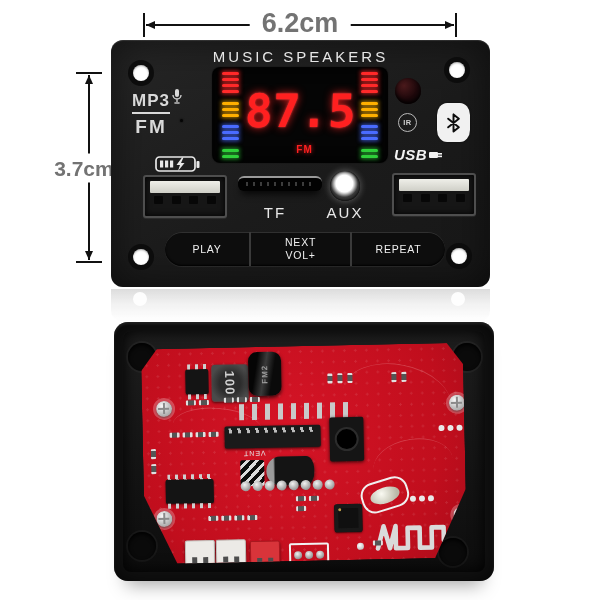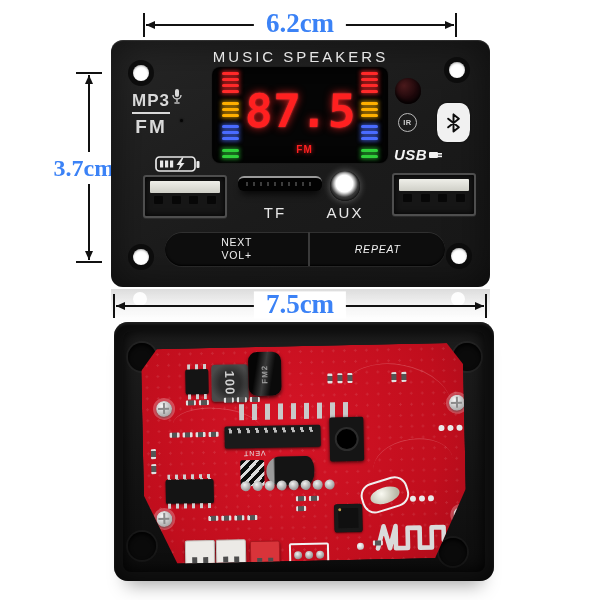--- a/index.html
+++ b/index.html
@@ -1,20 +1,20 @@
 <!DOCTYPE html>
 <html><head>
 <meta charset="utf-8">
 <style>
   html,body{margin:0;padding:0;background:#fff;}
   .stage{position:relative;width:600px;height:600px;background:#fff;overflow:hidden;
          font-family:"Liberation Sans",sans-serif;}
 
   
-  .dim{position:absolute;color:#3b82f6;font-family:Liberation Serif, serif;}
+  .dim{position:absolute;color:#737373;}
   .tickv{position:absolute;width:2px;background:#111;top:0;bottom:0;}
   .tickh{position:absolute;height:2px;background:#111;left:0;right:0;}
   .hline{position:absolute;height:2px;background:#111;}
   .vline{position:absolute;width:2px;background:#111;}
   .ah{position:absolute;width:0;height:0;border-style:solid;}
   .ah.left {border-width:4px 9px 4px 0;border-color:transparent #111 transparent transparent;}
   .ah.right{border-width:4px 0 4px 9px;border-color:transparent transparent transparent #111;}
   .ah.up   {border-width:0 4px 9px 4px;border-color:transparent transparent #111 transparent;}
   .ah.down {border-width:9px 4px 0 4px;border-color:#111 transparent transparent transparent;}
   .dimlabel{position:absolute;font-weight:bold;background:#fff;white-space:nowrap;line-height:1;}
@@ -176,36 +176,28 @@
     <div class="ah right" style="right:3px;top:8px;"></div>
     <div class="dimlabel" style="left:50%;top:50%;transform:translate(-50%,-54%);font-size:27px;padding:0 12px;">6.2cm</div>
   </div>
 
   <div class="dim" style="left:76px;top:72px;width:26px;height:191px;">
     <div class="tickh" style="top:0;"></div>
     <div class="tickh" style="bottom:0;"></div>
     <div class="vline" style="left:12px;top:3px;bottom:3px;"></div>
     <div class="ah up" style="left:9px;top:3px;"></div>
     <div class="ah down" style="left:9px;bottom:3px;"></div>
-    <div class="dimlabel" style="left:50%;top:50%;transform:translate(-58%,-50%);font-size:24px;padding:4px 2px;">3.7cm</div>
+    <div class="dimlabel" style="left:50%;top:50%;transform:translate(-58%,-50%);font-size:21px;padding:4px 2px;">3.7cm</div>
   </div>
 
 
   <div class="reflect"></div>
   <div class="refdot" style="left:133px;top:292px;"></div>
   <div class="refdot" style="left:451px;top:292px;"></div>
 
-  <div class="dim" style="left:113px;top:294px;width:374px;height:24px;">
-    <div class="tickv" style="left:0;"></div>
-    <div class="tickv" style="right:0;"></div>
-    <div class="hline" style="left:3px;right:3px;top:11px;"></div>
-    <div class="ah left" style="left:3px;top:8px;"></div>
-    <div class="ah right" style="right:3px;top:8px;"></div>
-    <div class="dimlabel" style="left:50%;top:50%;transform:translate(-50%,-54%);font-size:27px;padding:0 12px;">7.5cm</div>
-  </div>
 
   <div class="panel">
     <div class="panel-title">MUSIC SPEAKERS</div>
 
     <div class="screw" style="left:22px;top:25px;"></div>
     <div class="screw" style="left:338px;top:22px;"></div>
     <div class="screw" style="left:22px;top:209px;"></div>
     <div class="screw" style="left:340px;top:208px;"></div>
 
     <div class="mp3fm">
@@ -306,25 +298,28 @@
 
     <div class="tfslot">
         <i></i>
       </div>
     <div class="aux"></div>
 
     <div class="portlabel" style="left:139px;top:164px;">TF</div>
     <div class="portlabel" style="left:209px;top:164px;">AUX</div>
 
     <div class="btnrow">
+      <div class="btn" style="flex:0.95;">
+        <span>PLAY</span>
+      </div>
       <div class="btn" style="flex:1.12;">
         <span>NEXT</span>
         <span>VOL+</span>
       </div>
-      <div class="btn" style="flex:1.05;font-style:italic;">
+      <div class="btn" style="flex:1.05;">
         <span>REPEAT</span>
       </div>
     </div>
   </div>
 
   <div class="frame">
     <div class="frame-inner"></div>
     <div class="boss" style="left:14px;top:21px;"></div>
     <div class="boss" style="left:339px;top:21px;"></div>
     <div class="boss" style="left:14px;top:210px;"></div>

